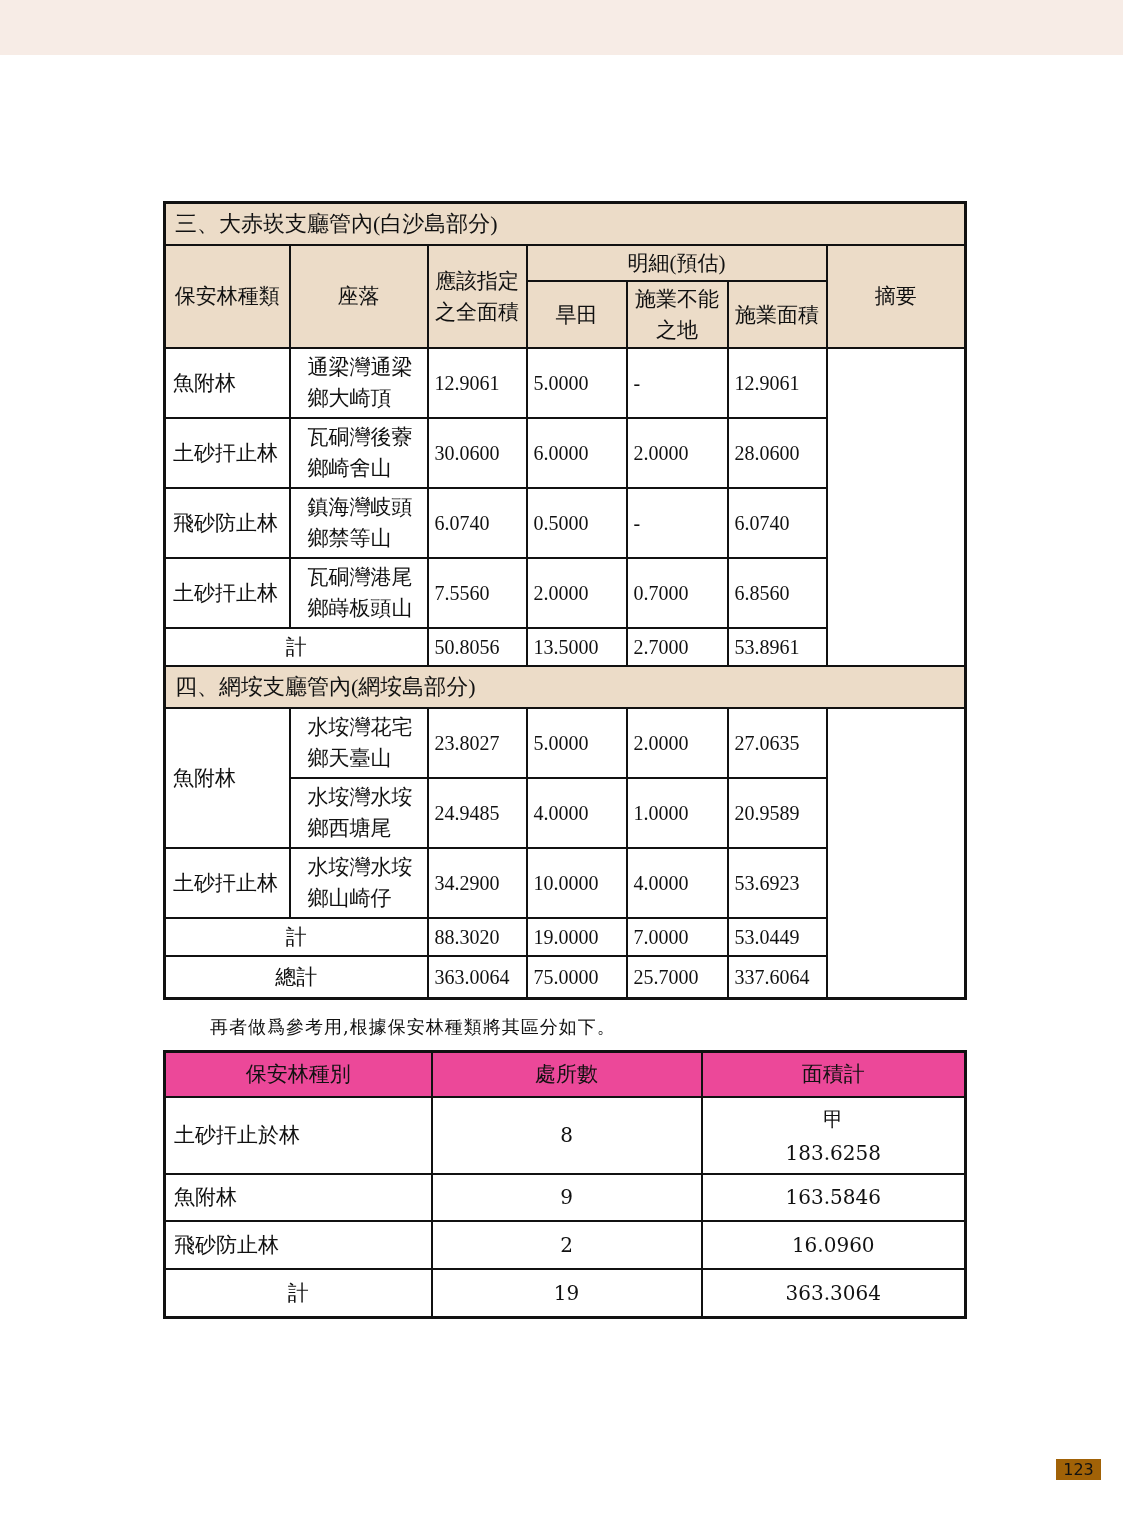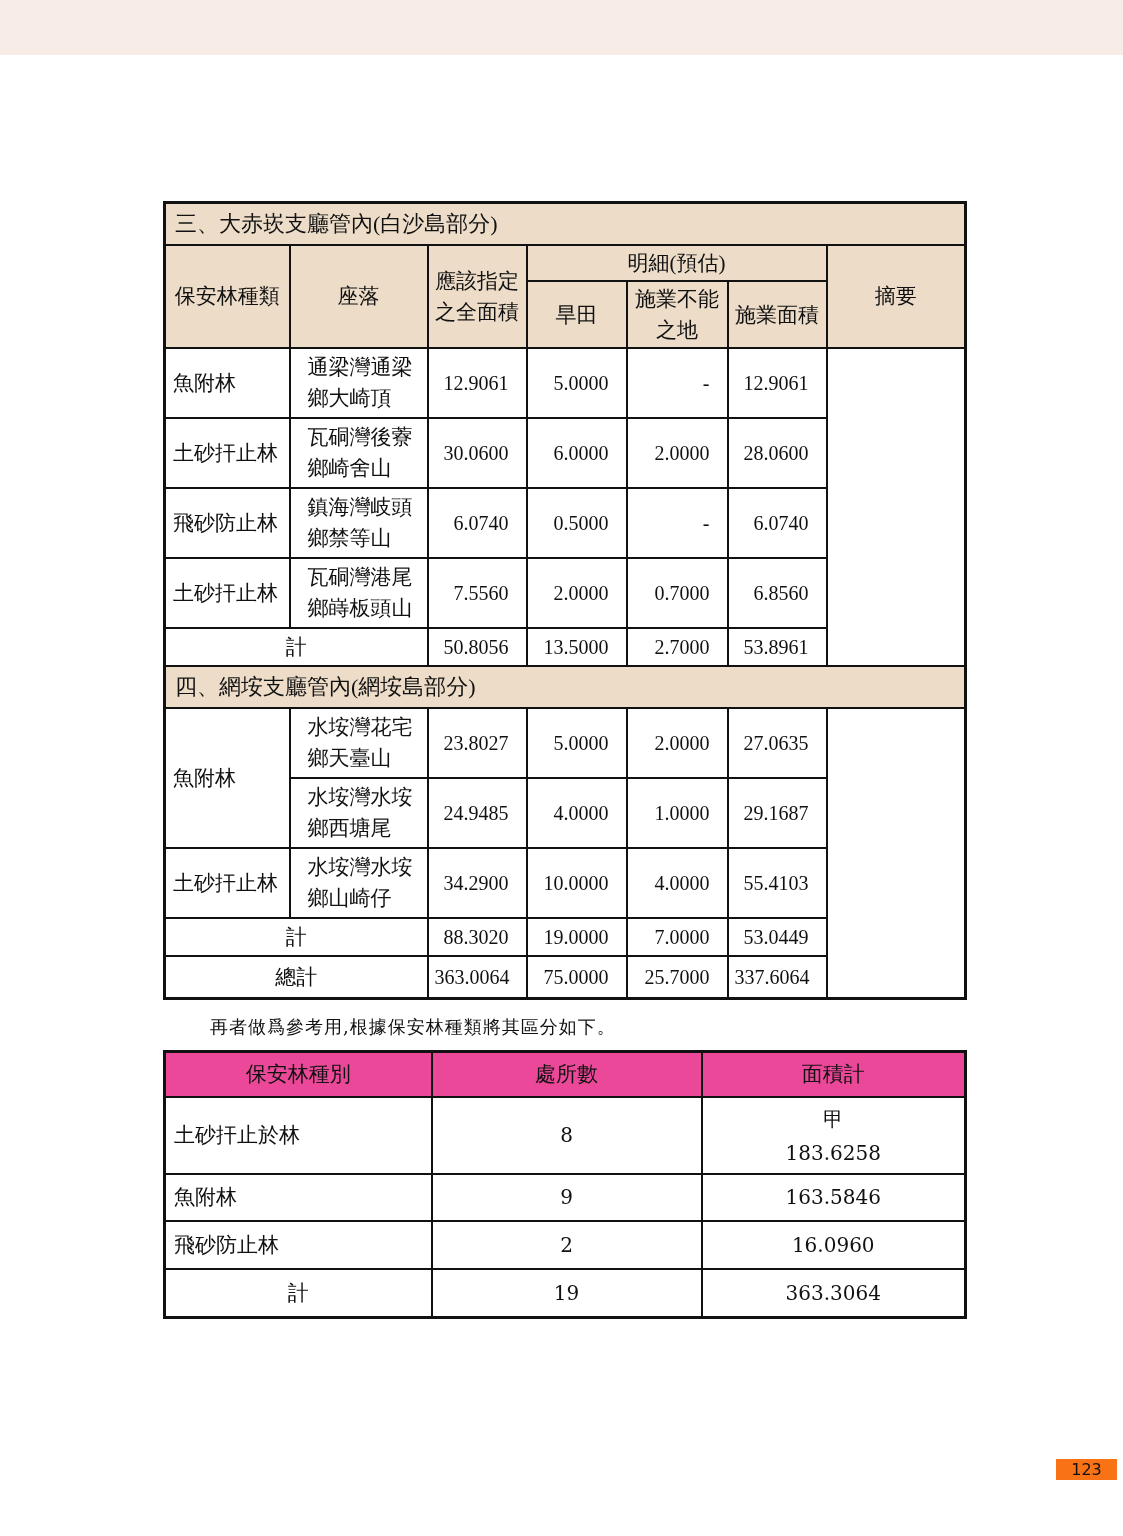--- a/index.html
+++ b/index.html
@@ -8,38 +8,38 @@
     font-family:"DejaVu Serif","Liberation Serif",serif;color:#111;
   }
   .topbar{position:absolute;left:0;top:0;width:1123px;height:55px;background:#f7ece6;}
   
   .t1wrap{position:absolute;left:163px;top:201px;font-family:Liberation Serif, serif;}
   table{border-collapse:collapse;table-layout:fixed;}
   .t1{width:801px;border:3px solid #111;}
   .t1 td{border:2px solid #111;padding:2px 6px;vertical-align:middle;font-size:21px;line-height:1.45;overflow:hidden;}
   .t1 .sec td{background:#ecdcc8;text-align:left;height:36px;font-size:22px;padding-left:9px;}
   .t1 .hd{background:#ecdcc8;text-align:center;padding:2px 3px;}
-  .t1 .num{text-align:right;padding-right:17px;font-size:20px;}
+  .t1 .num{text-align:left;padding-right:17px;font-size:20px;}
   .t1 .lbl{text-align:left;padding-left:7px;}
   .t1 .loc{text-align:left;padding-left:17px;line-height:1.5;word-break:break-all;}
   .t1 .ctr{text-align:center;}
   .t1 .empty{background:#fff;}
   
   .para{position:absolute;left:210px;top:1015px;font-size:18px;letter-spacing:1px;}
   
   .t2wrap{position:absolute;left:163px;top:1050px;}
   .t2{width:801px;border:3px solid #111;}
   .t2 td{border:2px solid #111;padding:2px 8px;vertical-align:middle;font-size:21px;line-height:1.45;}
   .t2 .hd{background:#ec4899;text-align:center;height:39px;}
   .t2 .lbl{text-align:left;margin-left:32px;}
   .t2 .ctr{text-align:center;font-size:20px;}
   .t2 .two{line-height:1.7;}
   
   .pagenum{
-    position:absolute;left:1056px;top:1459px;width:61px;height:21px;background:#f97316;
+    position:absolute;left:1056px;top:1459px;width:45px;height:21px;background:#a16207;
     font-family:"DejaVu Sans","Liberation Sans",sans-serif;font-size:16px;color:#111;
     text-align:center;line-height:21px;
   }
 </style>
 </head>
 <body>
 
 <div class="topbar"></div>
 
 <div class="t1wrap">
@@ -122,29 +122,29 @@
       <td class="num">5.0000</td>
       <td class="num">2.0000</td>
       <td class="num">27.0635</td>
       <td rowspan="5" class="empty"></td>
     </tr>
     <tr>
       <td class="loc" style="height:64px">水垵灣水垵鄉西塘尾</td>
       <td class="num">24.9485</td>
       <td class="num">4.0000</td>
       <td class="num">1.0000</td>
-      <td class="num">29.1687</td>
+      <td class="num">20.9589</td>
     </tr>
     <tr>
       <td class="lbl" style="height:64px">土砂扞止林</td>
       <td class="loc">水垵灣水垵鄉山崎仔</td>
       <td class="num">34.2900</td>
       <td class="num">10.0000</td>
       <td class="num">4.0000</td>
-      <td class="num">55.4103</td>
+      <td class="num">53.6923</td>
     </tr>
     <tr>
       <td colspan="2" class="ctr" style="height:32px">計</td>
       <td class="num">88.3020</td>
       <td class="num">19.0000</td>
       <td class="num">7.0000</td>
       <td class="num">53.0449</td>
     </tr>
     <tr>
       <td colspan="2" class="ctr" style="height:36px">總計</td>

